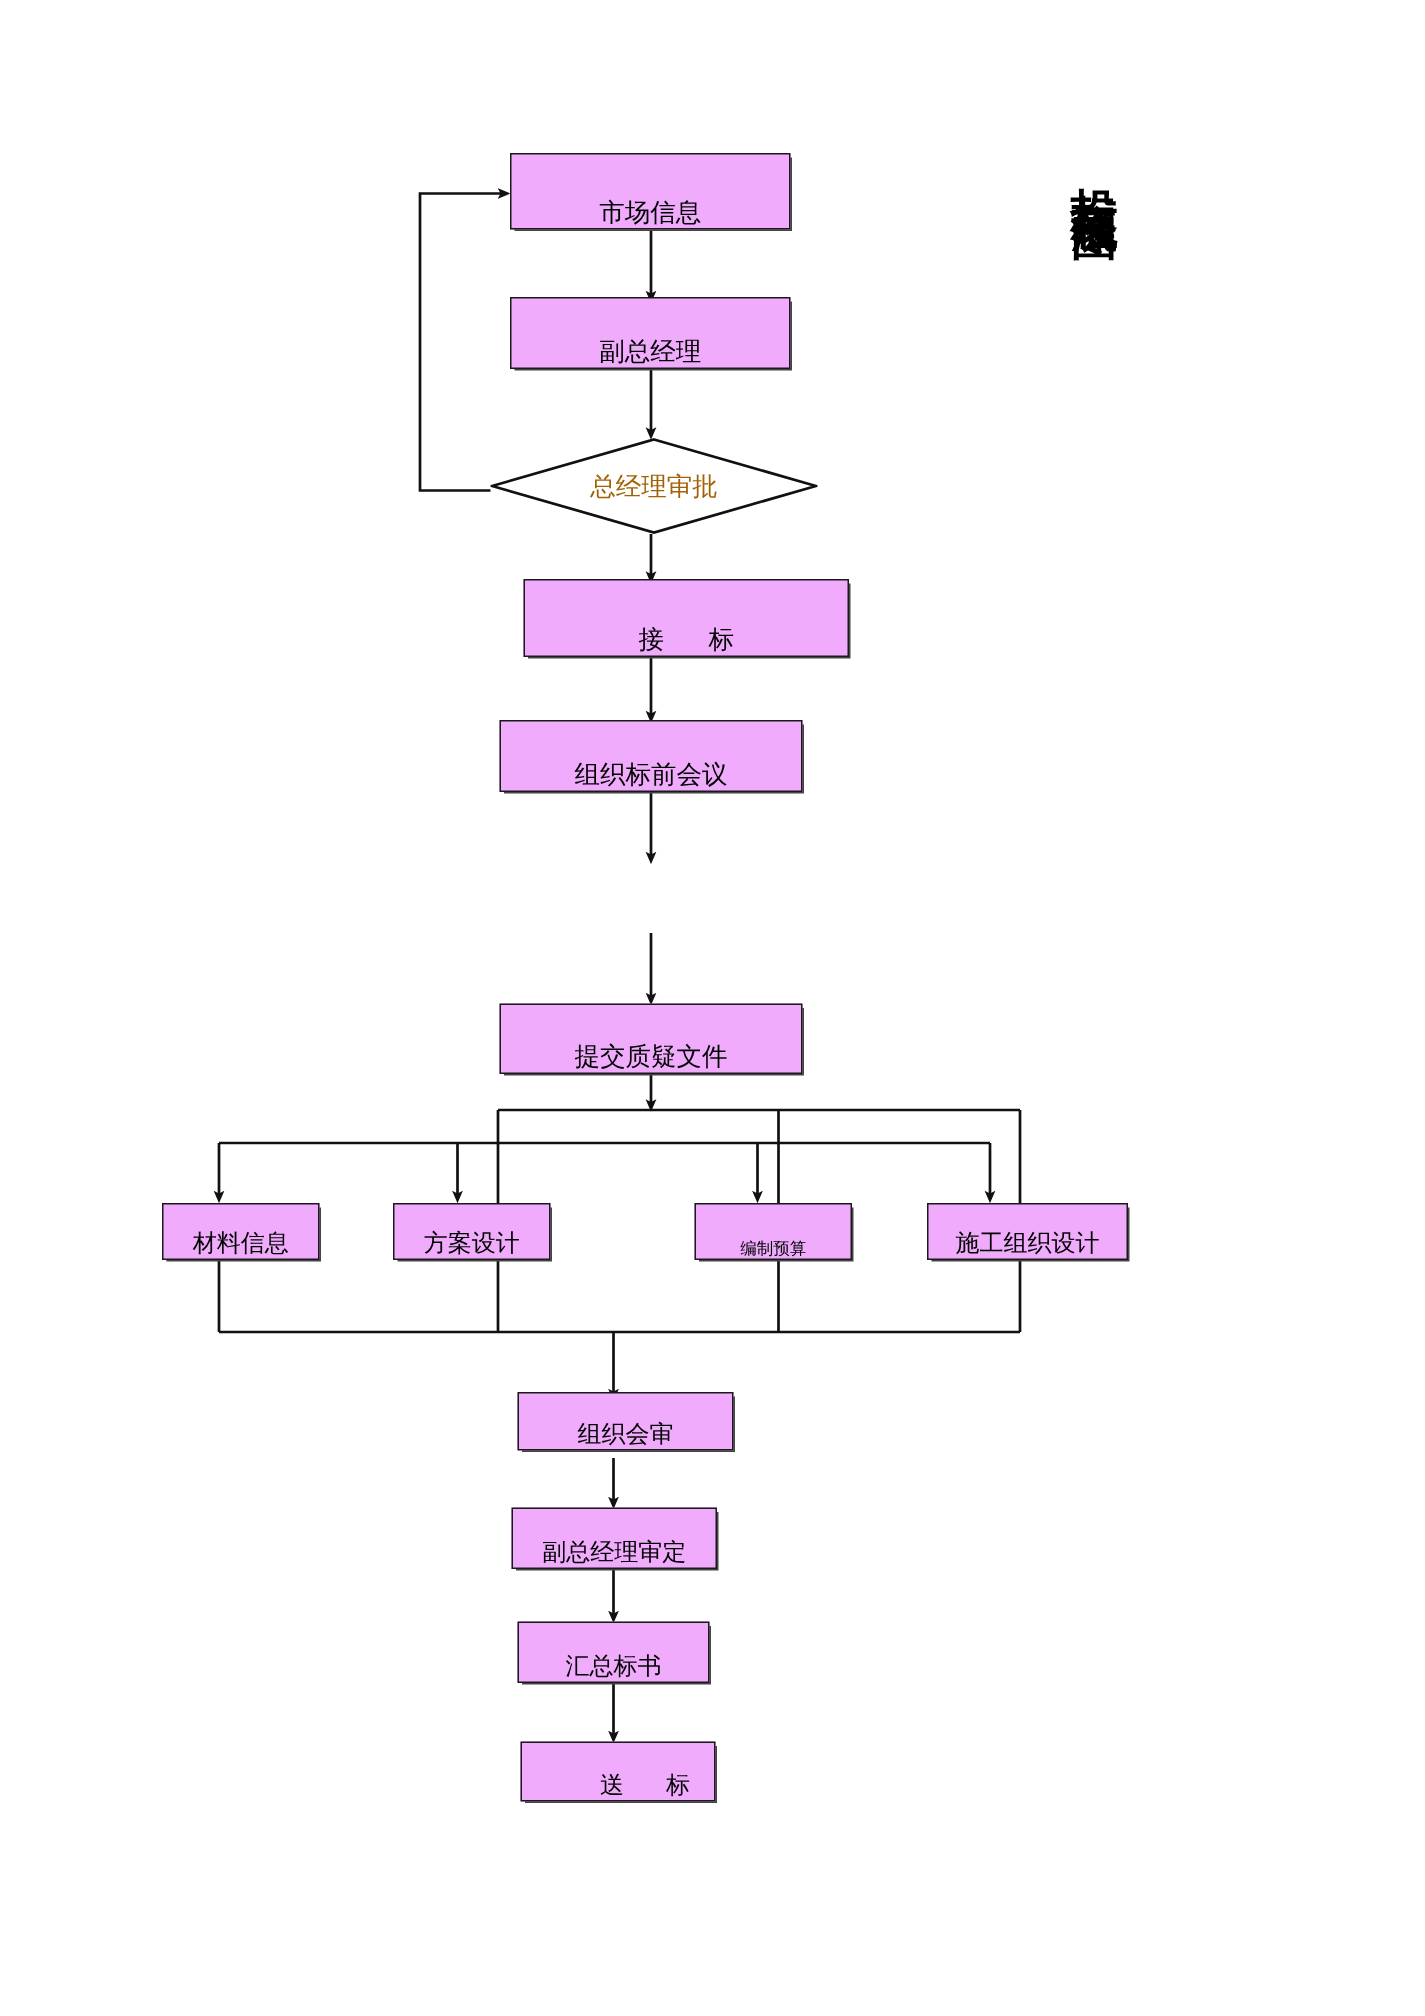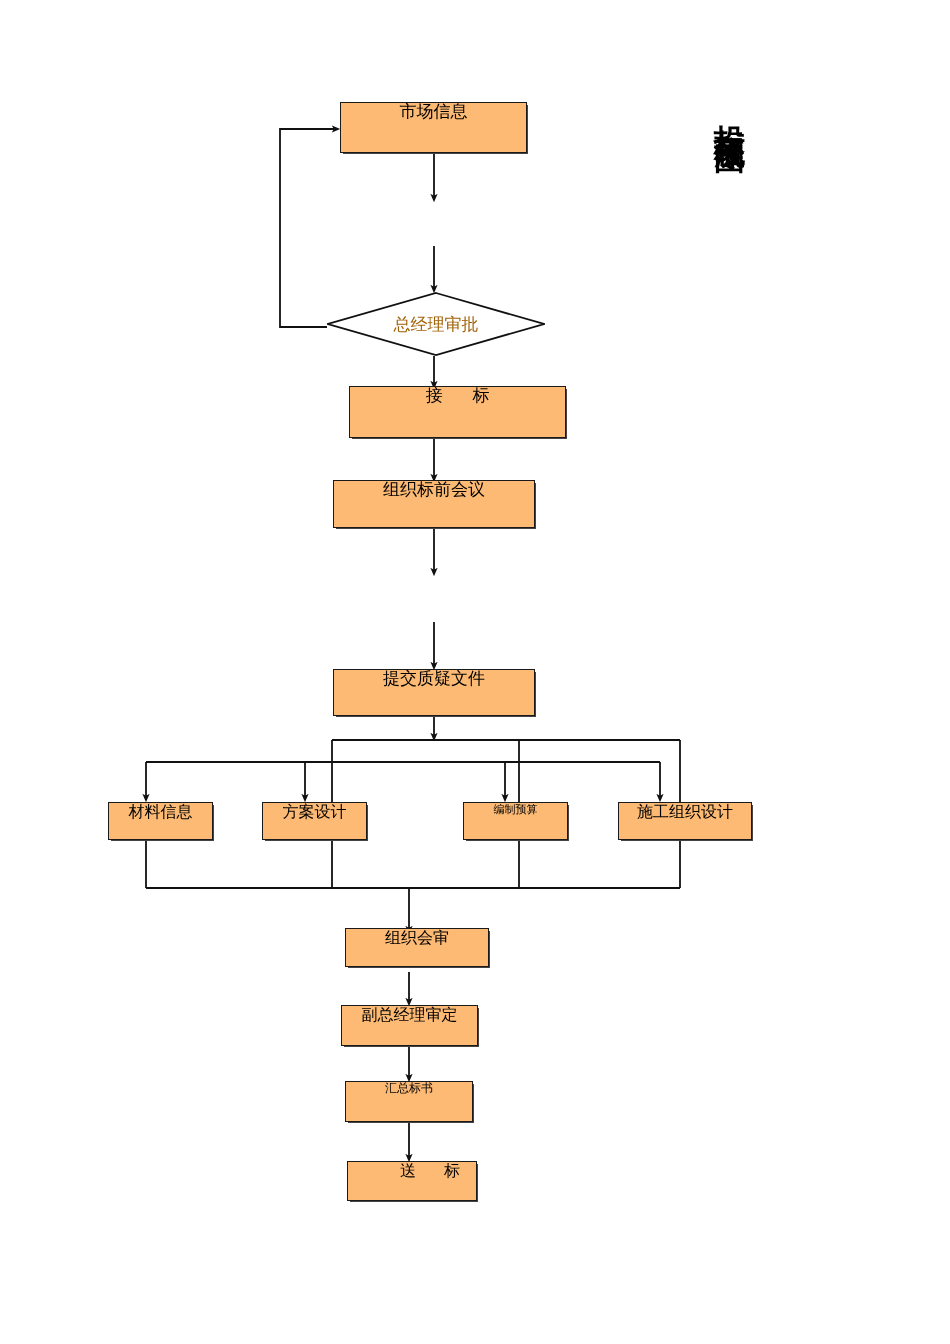--- a/index.html
+++ b/index.html
@@ -23,23 +23,23 @@
     left: 0;
     top: 0;
     width: 950px;
     height: 1344px;
     pointer-events: none;
   }
   .node {
     position: absolute;
     box-sizing: border-box;
     display: flex;
-    align-items: flex-start;
+    align-items: flex-end;
     justify-content: center;
-    background: #fdba74;
+    background: #f0abfc;
     border: 1px solid #1a1a1a;
     box-shadow: 2px 2px 0 -1px #444;
     color: #000000;
     text-align: center;
     line-height: 1.1;
     z-index: 3;
   }
   .node .lbl {
     display: block;
     white-space: nowrap;
@@ -137,20 +137,23 @@
       <line x1="409" y1="1122" x2="409" y2="1158" marker-end="url(#ah)"></line>
     </g>
   </svg>
 
   <div id="title">投标流程图</div>
 
   <div class="node" style="left:340px; top:102px; width:187px; height:51px; font-size:17px;">
     <span class="lbl">市场信息</span>
   </div>
 
+  <div class="node" style="left:340px; top:198px; width:187px; height:48px; font-size:17px;">
+    <span class="lbl">副总经理</span>
+  </div>
 
   <div class="diamond-wrap" style="left:327px; top:292px; width:218px; height:64px;">
     <svg width="218" height="64" viewBox="0 0 218 64">
       <polygon points="109,1 217,32 109,63 1,32" fill="#ffffff" stroke="#111" stroke-width="1.8"></polygon>
     </svg>
     <div class="diamond-label" style="font-size:17px;">
       <span class="lbl">总经理审批</span>
     </div>
   </div>
 
@@ -184,21 +187,21 @@
   </div>
 
   <div class="node" style="left:345px; top:928px; width:144px; height:39px; font-size:16px;">
     <span class="lbl">组织会审</span>
   </div>
 
   <div class="node" style="left:341px; top:1005px; width:137px; height:41px; font-size:16px;">
     <span class="lbl">副总经理审定</span>
   </div>
 
-  <div class="node" style="left:345px; top:1081px; width:128px; height:41px; font-size:12px;">
+  <div class="node" style="left:345px; top:1081px; width:128px; height:41px; font-size:16px;">
     <span class="lbl">汇总标书</span>
   </div>
 
   <div class="node" style="left:347px; top:1161px; width:130px; height:40px; font-size:16px;padding-left:36px;">
     <span class="lbl sp">送 标</span>
   </div>
 
 </div>
 
 </body></html>

